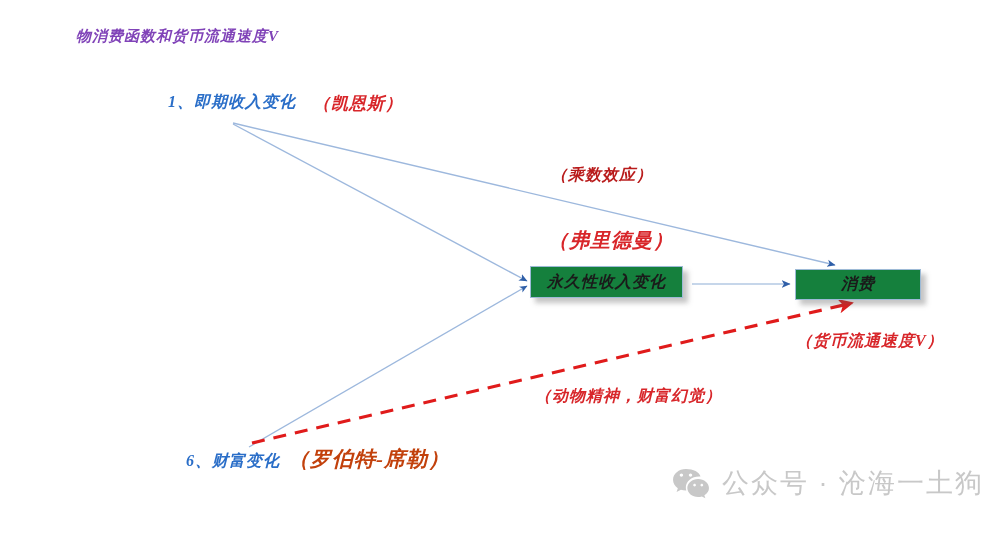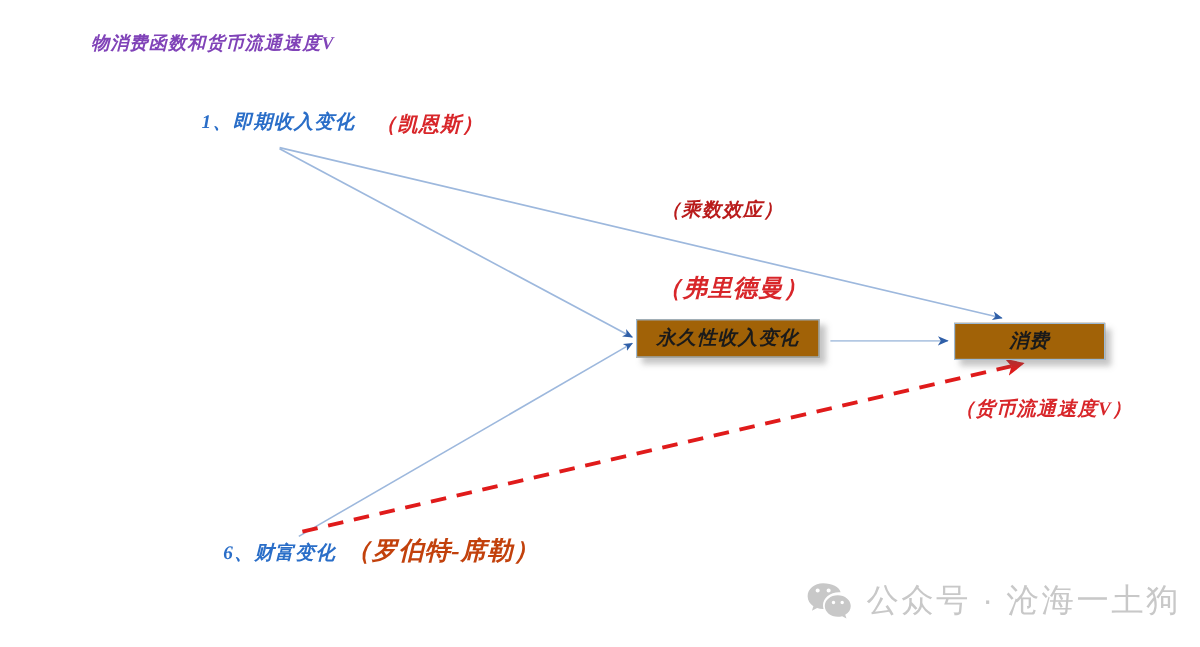--- a/index.html
+++ b/index.html
@@ -79,21 +79,21 @@
   }
   #label-velocity {
     left: 796px;
     top: 331px;
     font-size: 16px;
     color: #d8262a;
   }
   .node-box {
     position: absolute;
     box-sizing: border-box;
-    background: #a16207;
+    background: #15803d;
     border: 1px solid #9dbad6;
     box-shadow: 5px 5px 5px rgba(90, 90, 90, 0.35);
     display: flex;
     align-items: center;
     justify-content: center;
   }
   .node-box span {
     font-style: italic;
     font-weight: bold;
     font-size: 16px;
@@ -109,21 +109,21 @@
   }
   #node-consumption {
     left: 795px;
     top: 269px;
     width: 126px;
     height: 31px;
   }
   #watermark {
     position: absolute;
     left: 672px;
-    top: 482px;
+    top: 465px;
     display: flex;
     align-items: center;
     gap: 12px;
   }
   #watermark-text {
     font-family: "Liberation Sans", "DejaVu Sans", sans-serif;
     font-size: 27px;
     color: #c8c8c8;
     letter-spacing: 2px;
     white-space: nowrap;
@@ -166,20 +166,21 @@
   <div class="txt" id="label-keynes">（凯恩斯）</div>
 
   <div class="txt" id="label-wealth">6、财富变化</div>
 
   <div class="txt" id="label-shiller">（罗伯特-席勒）</div>
 
   <div class="txt" id="label-multiplier">（乘数效应）</div>
 
   <div class="txt" id="label-friedman">（弗里德曼）</div>
 
+  <div class="txt" id="label-animal-spirits">（动物精神，财富幻觉）</div>
 
   <div class="txt" id="label-velocity">（货币流通速度V）</div>
 
   <div class="node-box" id="node-permanent-income">
     <span>永久性收入变化</span>
   </div>
 
   <div class="node-box" id="node-consumption">
     <span>消费</span>
   </div>

